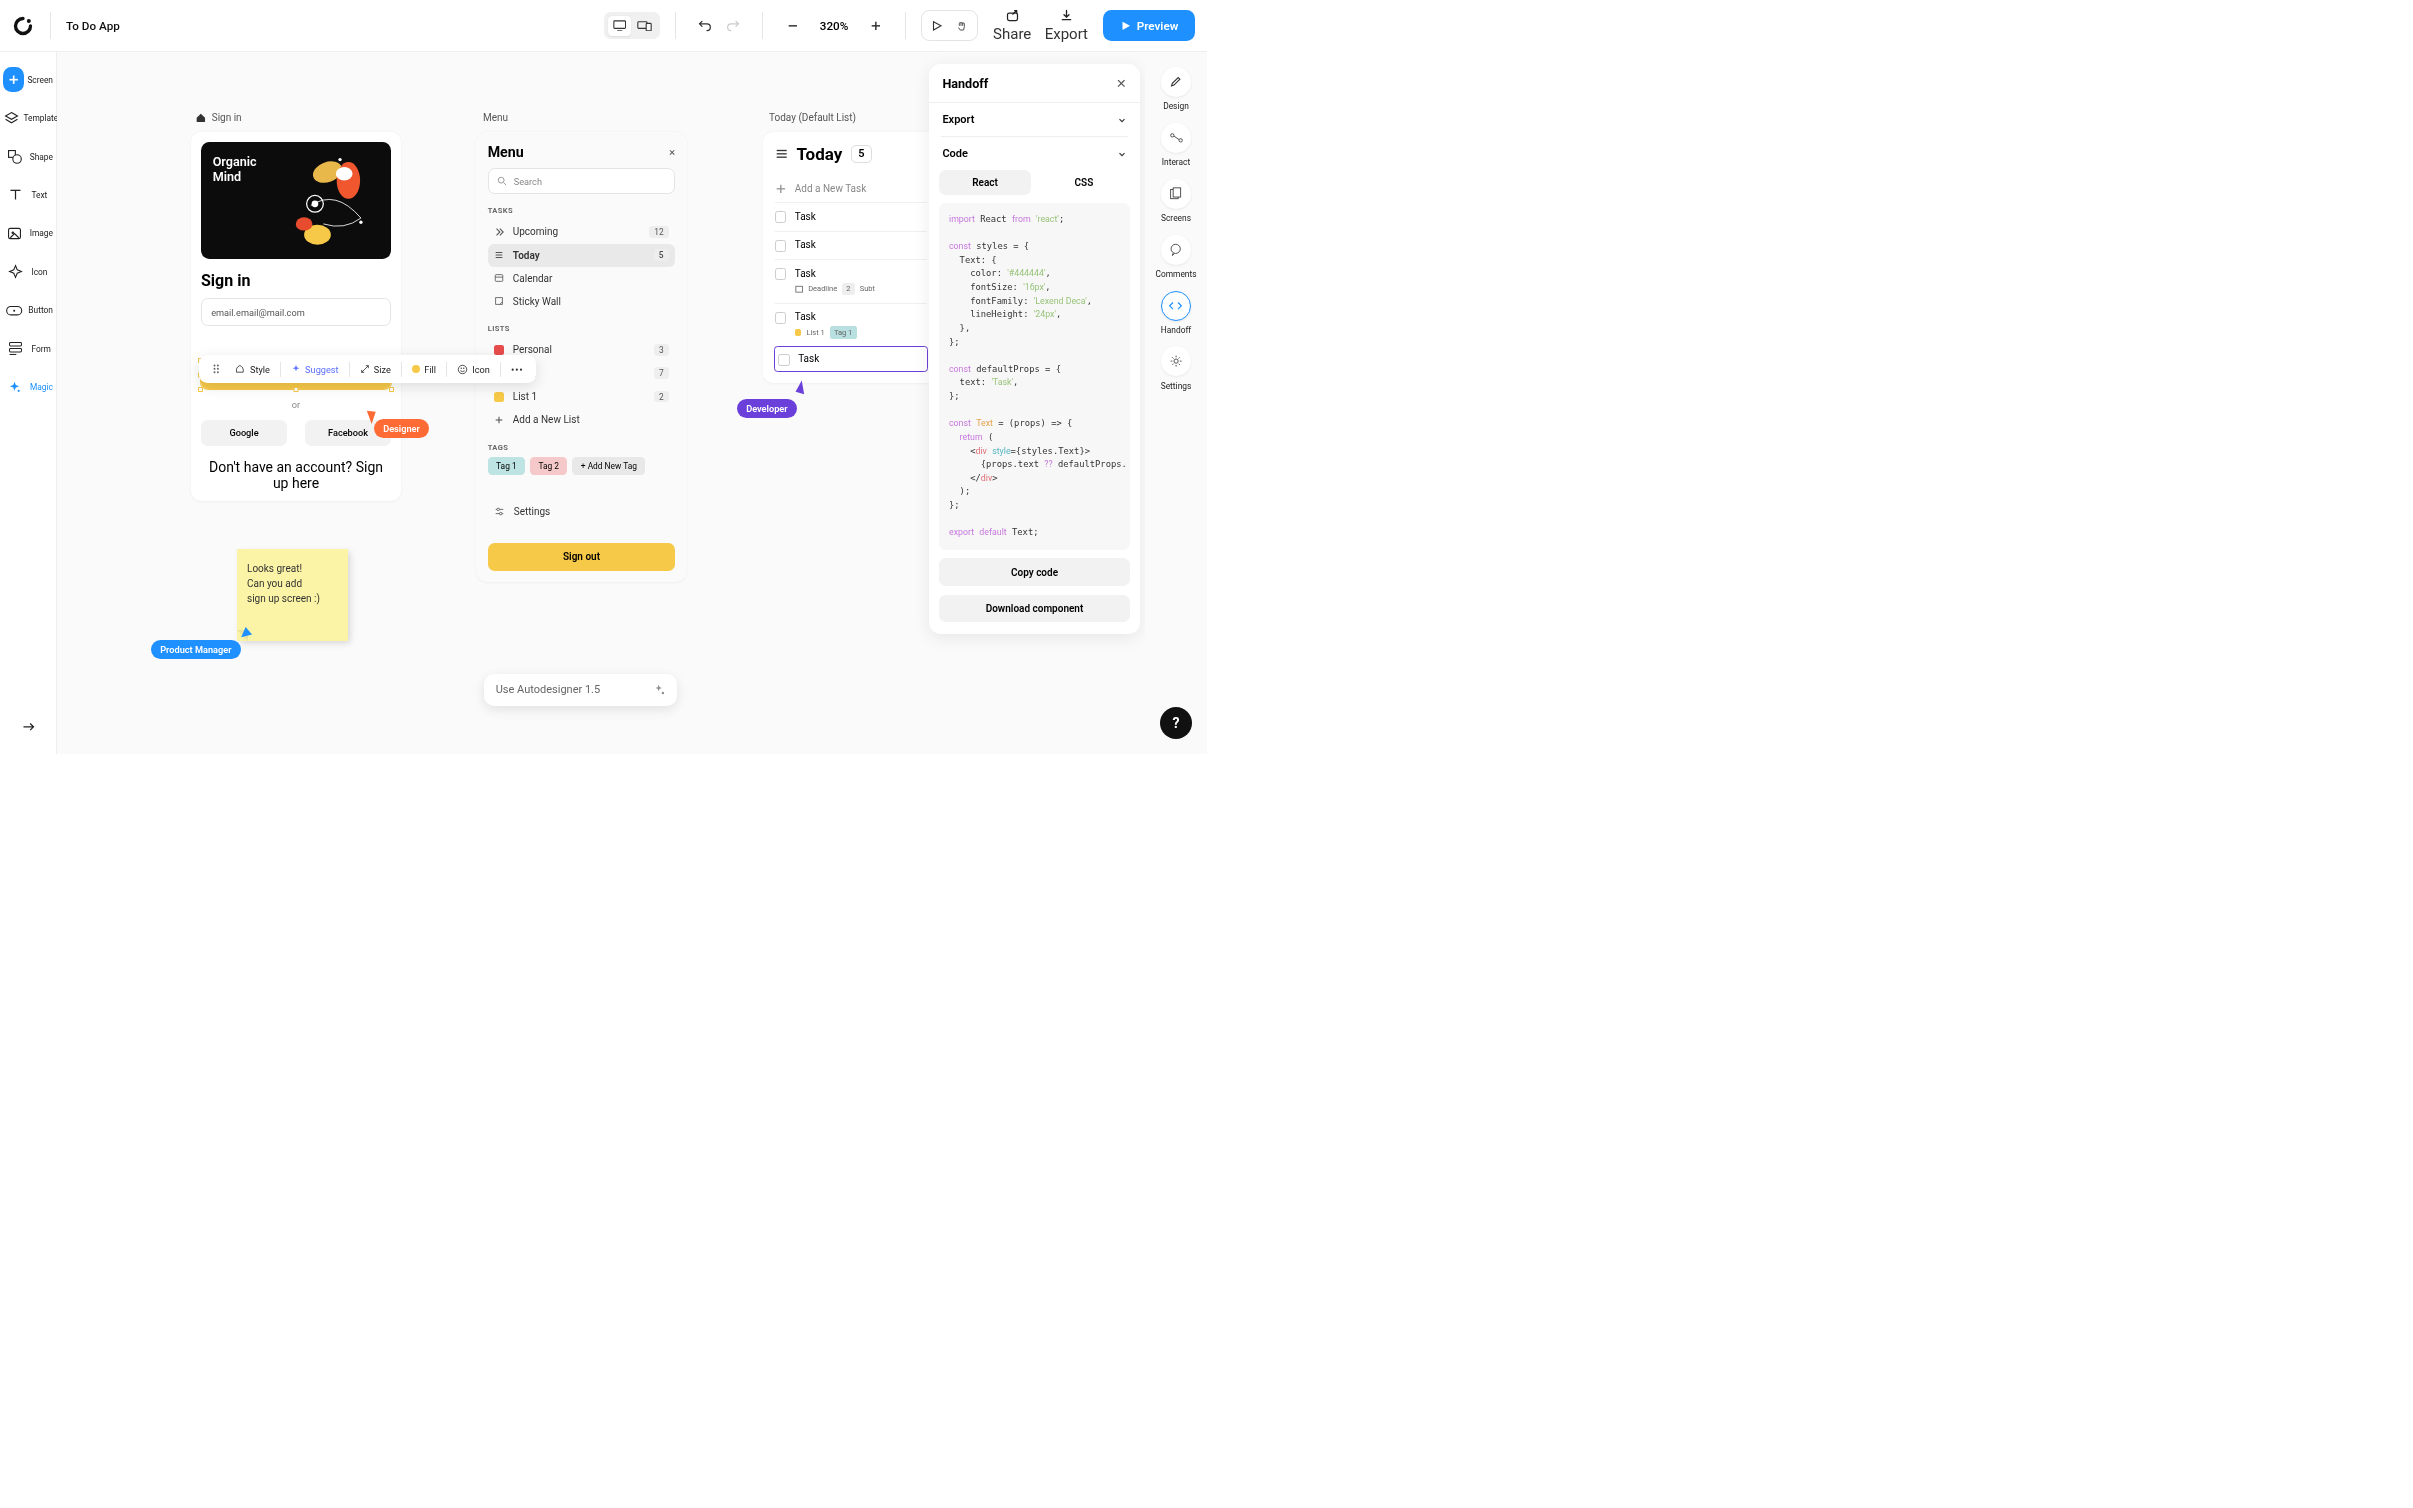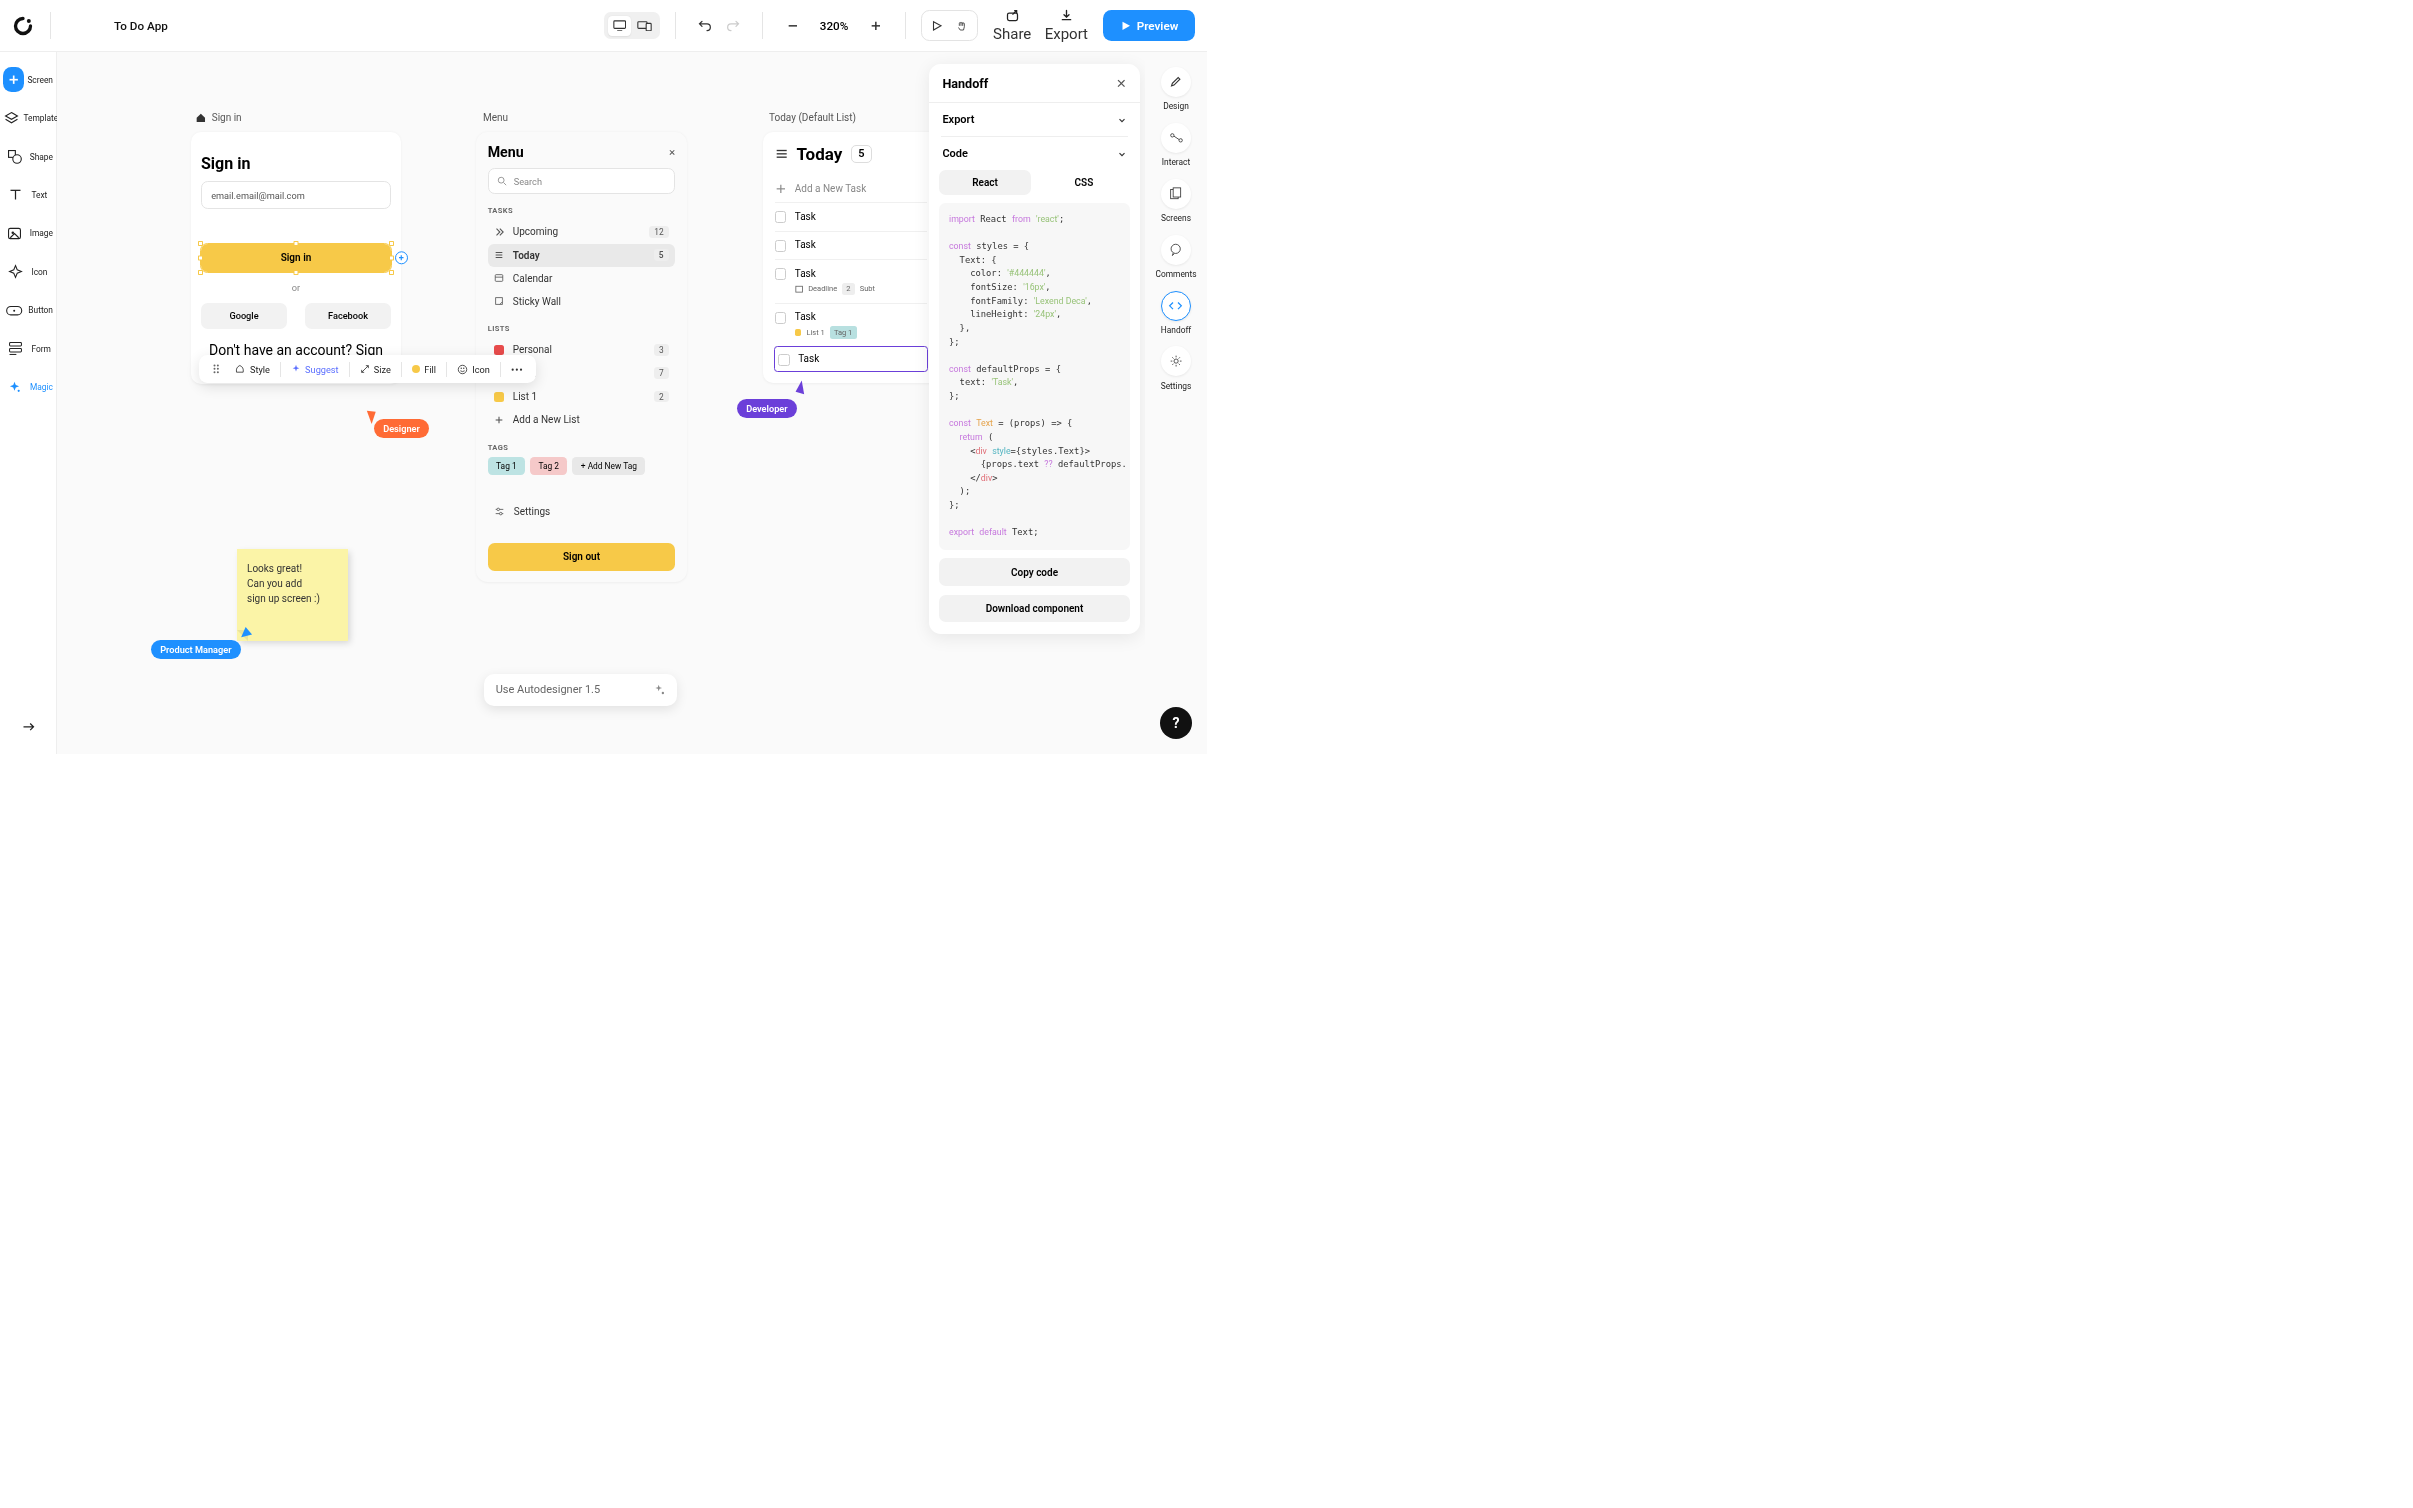--- a/index.html
+++ b/index.html
@@ -3,21 +3,21 @@
 <meta charset="utf-8">
 <style>
 * { margin: 0; padding: 0; box-sizing: border-box; font-family: -apple-system, BlinkMacSystemFont, "Segoe UI", Roboto, sans-serif; }
 body { width: 1207px; height: 754px; background: #fff; overflow: hidden; position: relative; }
 
 
 .topbar { height: 52px; display: flex; align-items: center; padding: 0 11.7px; border-bottom: 0.8px solid #eee; }
 .logo { width: 23.5px; height: 23.5px; display: flex; align-items: center; justify-content: center; font-weight: 900; font-size: 18.4px; }
 .logo svg { width: 20px; height: 20px; }
 .divider-v { width: 0.8px; height: 27px; background: #e5e5e5; margin: 0 15px; }
-.proj-name { font-size: 11.7px; font-weight: 500; color: #111; margin-left: 48px; }
+.proj-name { font-size: 11.7px; font-weight: 500; color: #111; }
 .topbar-spacer { flex: 1; }
 .device-toggle { display: flex; background: #f0f0f0; border-radius: 6.7px; padding: 3.4px; gap: 1.7px; }
 .device-toggle .dev-btn { width: 23.5px; height: 20px; display: flex; align-items: center; justify-content: center; border-radius: 4.2px; cursor: pointer; }
 .device-toggle .dev-btn.active { background: #fff; box-shadow: 0 0.8px 1.7px rgba(0,0,0,.08); }
 .tb-icon { width: 28.5px; height: 28.5px; display: flex; align-items: center; justify-content: center; cursor: pointer; color: #222; }
 .tb-icon.disabled { color: #bbb; cursor: default; }
 .zoom-group { display: flex; align-items: center; gap: 13px; }
 .zoom-val { font-size: 11.7px; font-weight: 500; }
 .play-group { display: flex; border: 0.8px solid #e3e3e3; border-radius: 8.4px; padding: 3.4px; gap: 1.7px; }
 .play-group .pbtn { width: 23.5px; height: 22px; display: flex; align-items: center; justify-content: center; border-radius: 5px; cursor: pointer; }
@@ -323,20 +323,36 @@
 
 <div class="canvas">
 
   <div class="artboard-label" style="left:138px; top:60px; display:flex; align-items:center; gap:5px;">
     <svg width="11.7" height="11.7" viewBox="0 0 14 14">
         <path d="M2 7 L7 2 L12 7 V12 H2 Z" fill="#333"></path>
       </svg>
     <span>Sign in</span>
   </div>
   <div class="artboard signin-art">
+    <div class="signin-hero">
+      <div class="hero-title" style="white-space:pre-line">Organic
+Mind</div>
+      <svg style="position:absolute; right:5px; top:5px;" width="117" height="107" viewBox="0 0 140 128">
+        <ellipse cx="70" cy="30" rx="18" ry="12" fill="#E8B84A" transform="rotate(-20 70 30)"></ellipse>
+        <ellipse cx="95" cy="40" rx="14" ry="22" fill="#F0572E"></ellipse>
+        <ellipse cx="90" cy="32" rx="10" ry="8" fill="#fff"></ellipse>
+        <circle cx="55" cy="68" r="10" fill="none" stroke="#fff" stroke-width="1.5"></circle>
+        <circle cx="55" cy="68" r="4" fill="#fff"></circle>
+        <path d="M50 70 Q80 50 110 85 Q90 100 65 92" stroke="#fff" stroke-width="1" fill="none"></path>
+        <ellipse cx="58" cy="105" rx="16" ry="12" fill="#F7C948"></ellipse>
+        <ellipse cx="42" cy="92" rx="10" ry="8" fill="#E84C2E"></ellipse>
+        <circle cx="110" cy="90" r="2" fill="#fff"></circle>
+        <circle cx="85" cy="15" r="2" fill="#fff"></circle>
+      </svg>
+    </div>
     <div class="signin-h">Sign in</div>
     <div class="signin-input">email.email@mail.com</div>
 
     <div class="signin-btn selected" style="margin-top:35px;">
       <span>Sign in</span>
       <div class="sel-handle" style="left:-3.4px; top:-3.4px;"></div>
       <div class="sel-handle" style="right:-3.4px; top:-3.4px;"></div>
       <div class="sel-handle" style="left:-3.4px; bottom:-3.4px;"></div>
       <div class="sel-handle" style="right:-3.4px; bottom:-3.4px;"></div>
       <div class="sel-handle" style="left:50%; top:-3.4px; transform:translateX(-50%);"></div>

